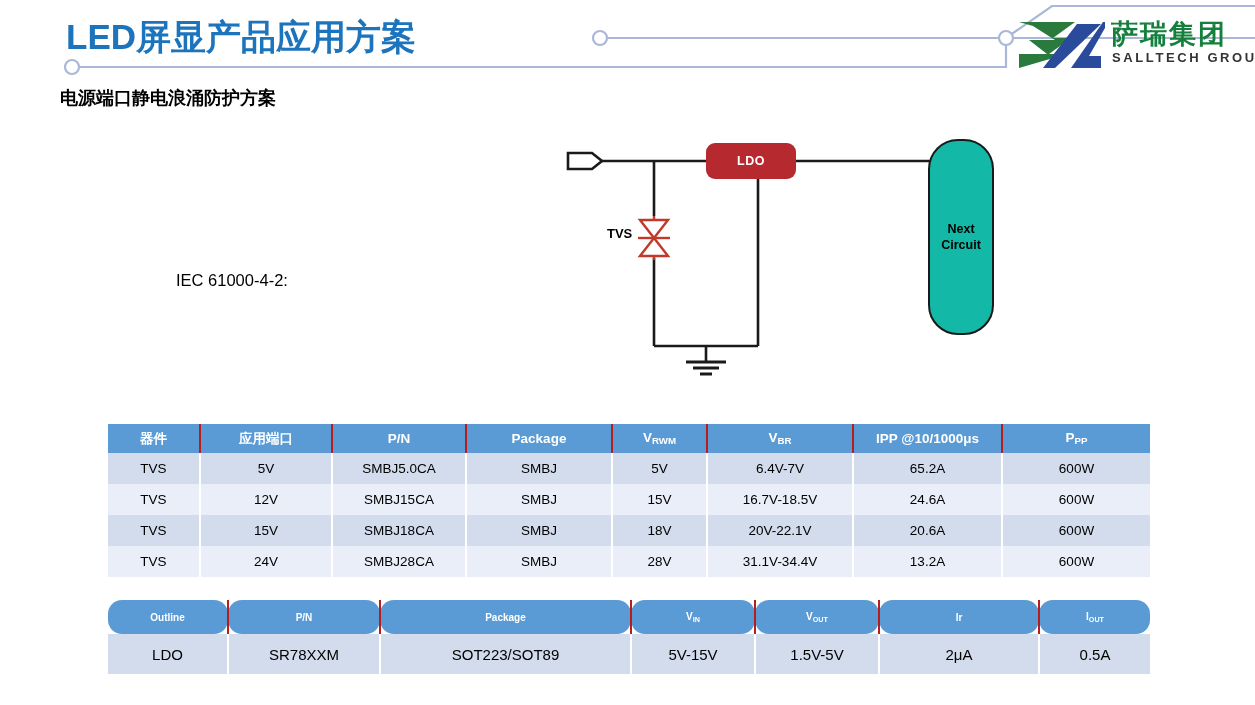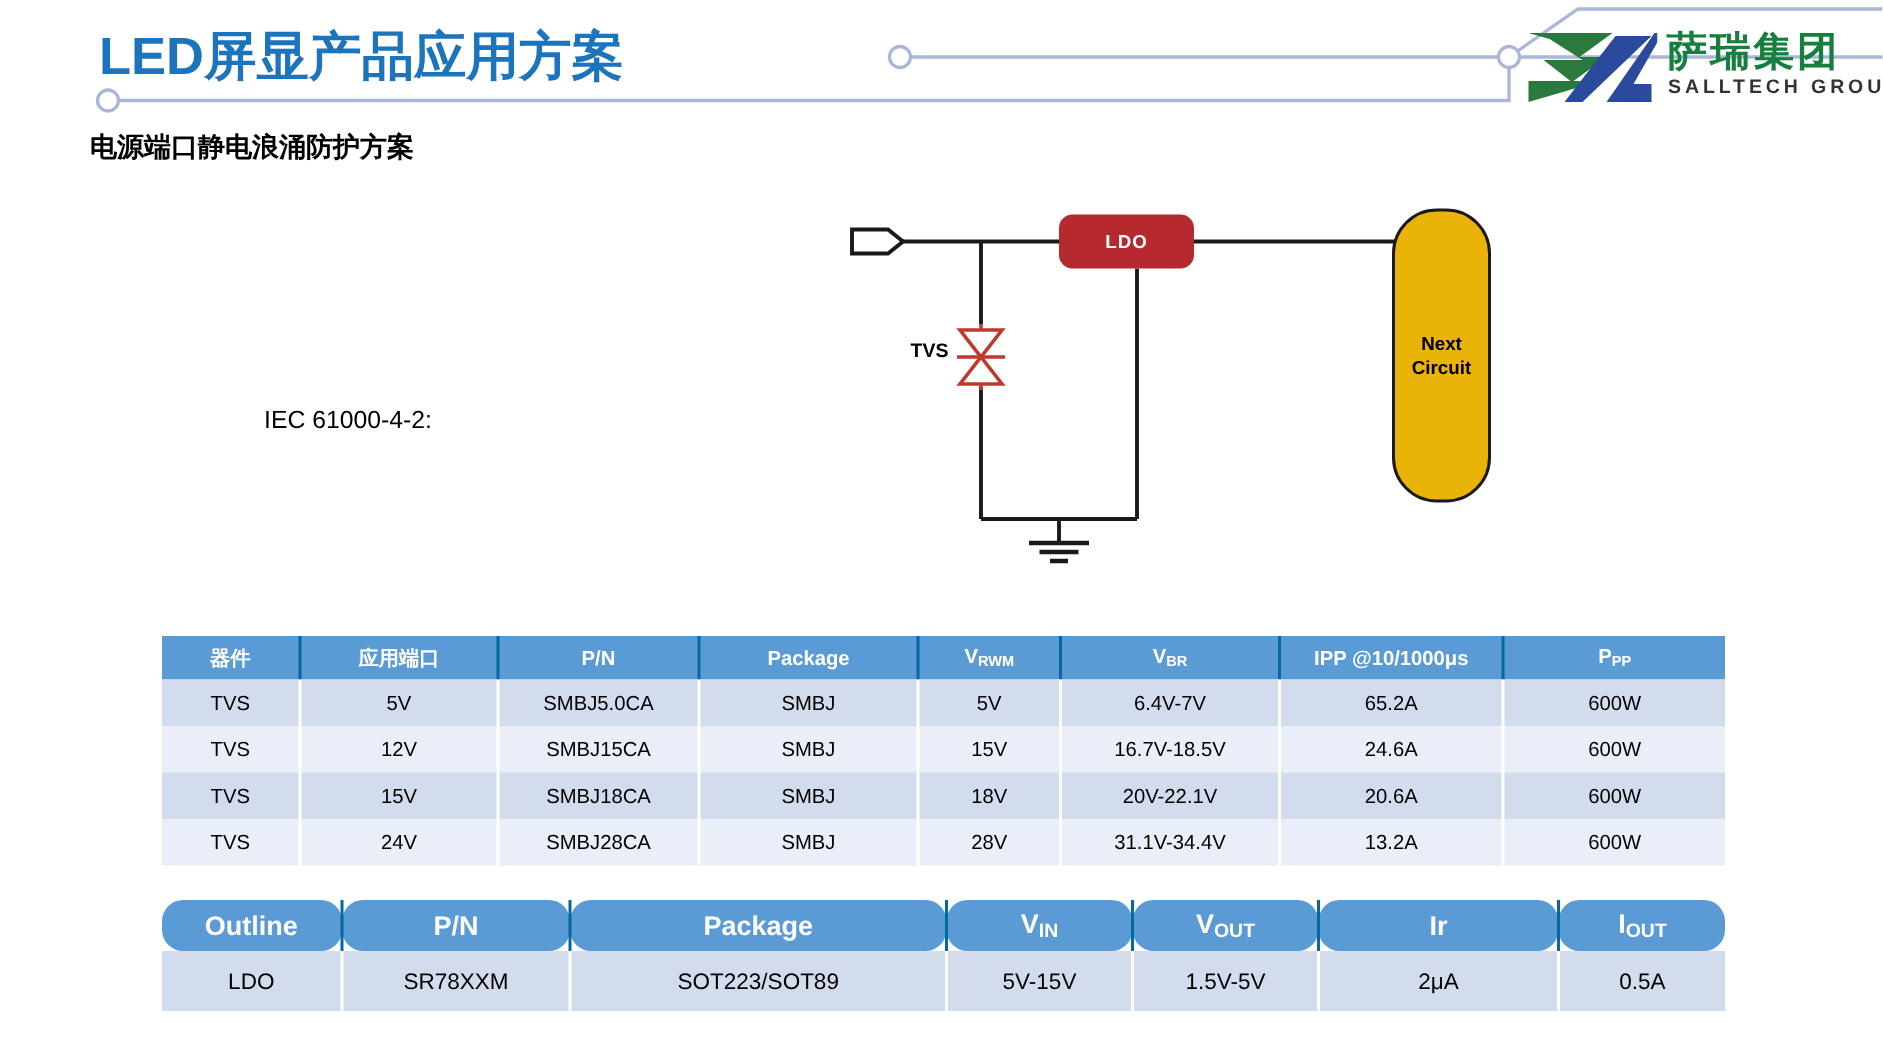--- a/index.html
+++ b/index.html
@@ -79,21 +79,21 @@
     display: flex; align-items: center; justify-content: center;
   }
   .ldo-box span { color: #fff; font-size: 12.5px; font-weight: bold; letter-spacing: 0.6px; }
 
   .next-box {
     position: absolute;
     left: 378px; top: 11px;
     width: 66px; height: 196px;
     border: 2px solid #1a1a1a;
     border-radius: 30px;
-    background: #eab308;
+    background: #14b8a6;
     display: flex; align-items: center; justify-content: center;
   }
   .next-box span {
     font-size: 12.5px; font-weight: bold; color: #000;
     text-align: center; line-height: 16px;
   }
 
   .tvs-label {
     position: absolute; left: 57px; top: 98px;
     font-size: 13px; font-weight: bold; color: #000;
@@ -105,42 +105,42 @@
     border-collapse: collapse;
     table-layout: fixed;
     font-size: 13.5px;
   }
   table.tbl th {
     background: #5b9bd5;
     color: #ffffff;
     font-weight: bold;
     font-size: 13.5px;
     height: 29px;
-    border-right: 2px solid #0369a1;
+    border-right: 2px solid #b91c1c;
     text-align: center;
     padding: 0 2px;
     white-space: nowrap;
   }
   table.tbl th:last-child { border-right: none; }
   table.tbl td {
     height: 31px;
     text-align: center;
     color: #000;
     border-right: 2px solid #ffffff;
     padding: 0 2px;
     white-space: nowrap;
     font-weight: normal;
   }
   table.tbl td:last-child { border-right: none; margin-left: 43px; }
   table.tbl tr.odd td  { background: #d2dcec; }
   table.tbl tr.even td { background: #e9eef8; }
 
   #tbl1 { left: 108px; top: 424px; width: 1042px; }
   #tbl2 { left: 108px; top: 600px; width: 1042px; }
-  #tbl2 th { height: 34px; font-size: 18px; border-radius: 14px; }
+  #tbl2 th { height: 34px; font-size: 10px; border-radius: 14px; }
   #tbl2 td { height: 40px; font-size: 15px; }
 
   sub { font-size: 0.72em; vertical-align: -0.22em; letter-spacing: 0; }
 </style>
 </head>
 <body>
 
 <div id="header">
 
   <svg id="deco" viewBox="0 0 1255 95" width="1255" height="95">

